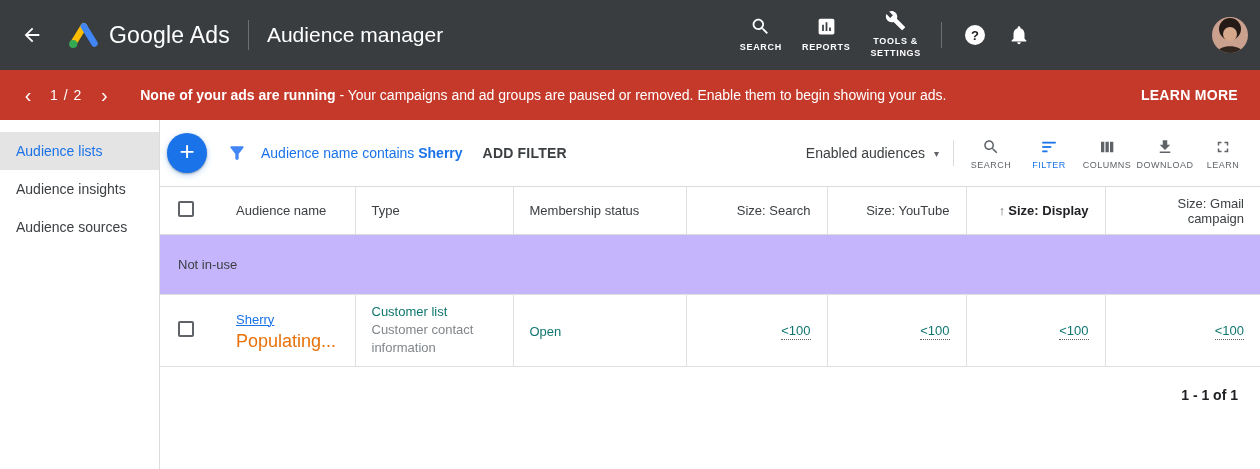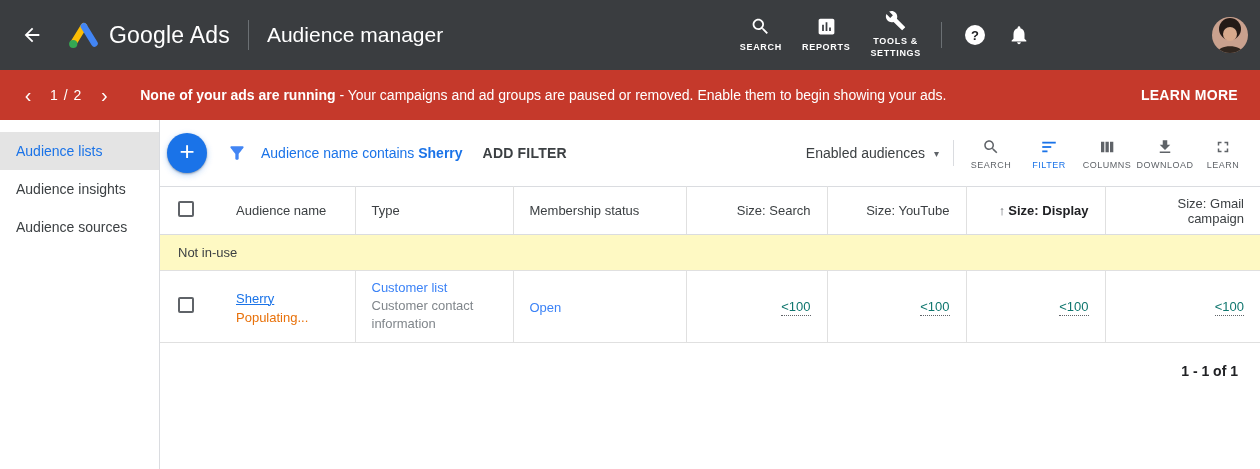--- a/index.html
+++ b/index.html
@@ -70,27 +70,27 @@
   .aud-table th, .aud-table td { padding:0 16px; vertical-align:middle; }
   .aud-table thead tr { height:48px; }
   .aud-table th { font-size:13px; font-weight:400; color:#3c4043; text-align:left; border-bottom:1px solid #dadce0; }
   th.num, td.num { text-align:right; }
   .bl { border-left:1px solid #e0e0e0; }
   th.sorted { font-weight:700; color:#202124; }
   .sort-arrow { color:#5f6368; font-weight:400; margin-right:3px; font-size:13px; }
   .pre { white-space:pre-line; }
   .cb-cell { padding-left:18px !important; }
   .checkbox { display:inline-block; width:16px; height:16px; border:2px solid #5f6368; border-radius:2px; cursor:pointer; background:#fff; }
-  .group-row { height:36px; background:#fef9c3; }
+  .group-row { height:60px; background:#c4b5fd; }
   .group-row td { font-size:13px; color:#3c4043; padding-left:18px; border-bottom:1px solid #e0e0e0; }
   .data-row { height:72px; background:#fff; }
   .data-row td { border-bottom:1px solid #e0e0e0; }
   .aud-link { color:#1a73e8; font-size:13px; text-decoration:underline; cursor:pointer; display:inline-block; }
-  .populating { color:#e8710a; font-size:13px; margin-top:3px; }
-  .cell-main { font-size:13px; color:#3b82f6; }
+  .populating { color:#e8710a; font-size:18px; margin-top:3px; }
+  .cell-main { font-size:13px; color:#0f766e; }
   .cell-sub { font-size:13px; color:#80868b; line-height:1.35; margin-top:2px; }
   .size-val { font-size:13px; color:#0f766e; border-bottom:1px dotted #5f6368; padding-bottom:1px; display:inline-block; }
   .table-footer { flex:1; display:flex; justify-content:flex-end; align-items:flex-start; padding:20px 22px 0 0; font-size:14px; color:#202124; font-weight:700; }
 </style>
 </head>
 <body>
 
 <div class="app">
 
   <header class="topbar">

